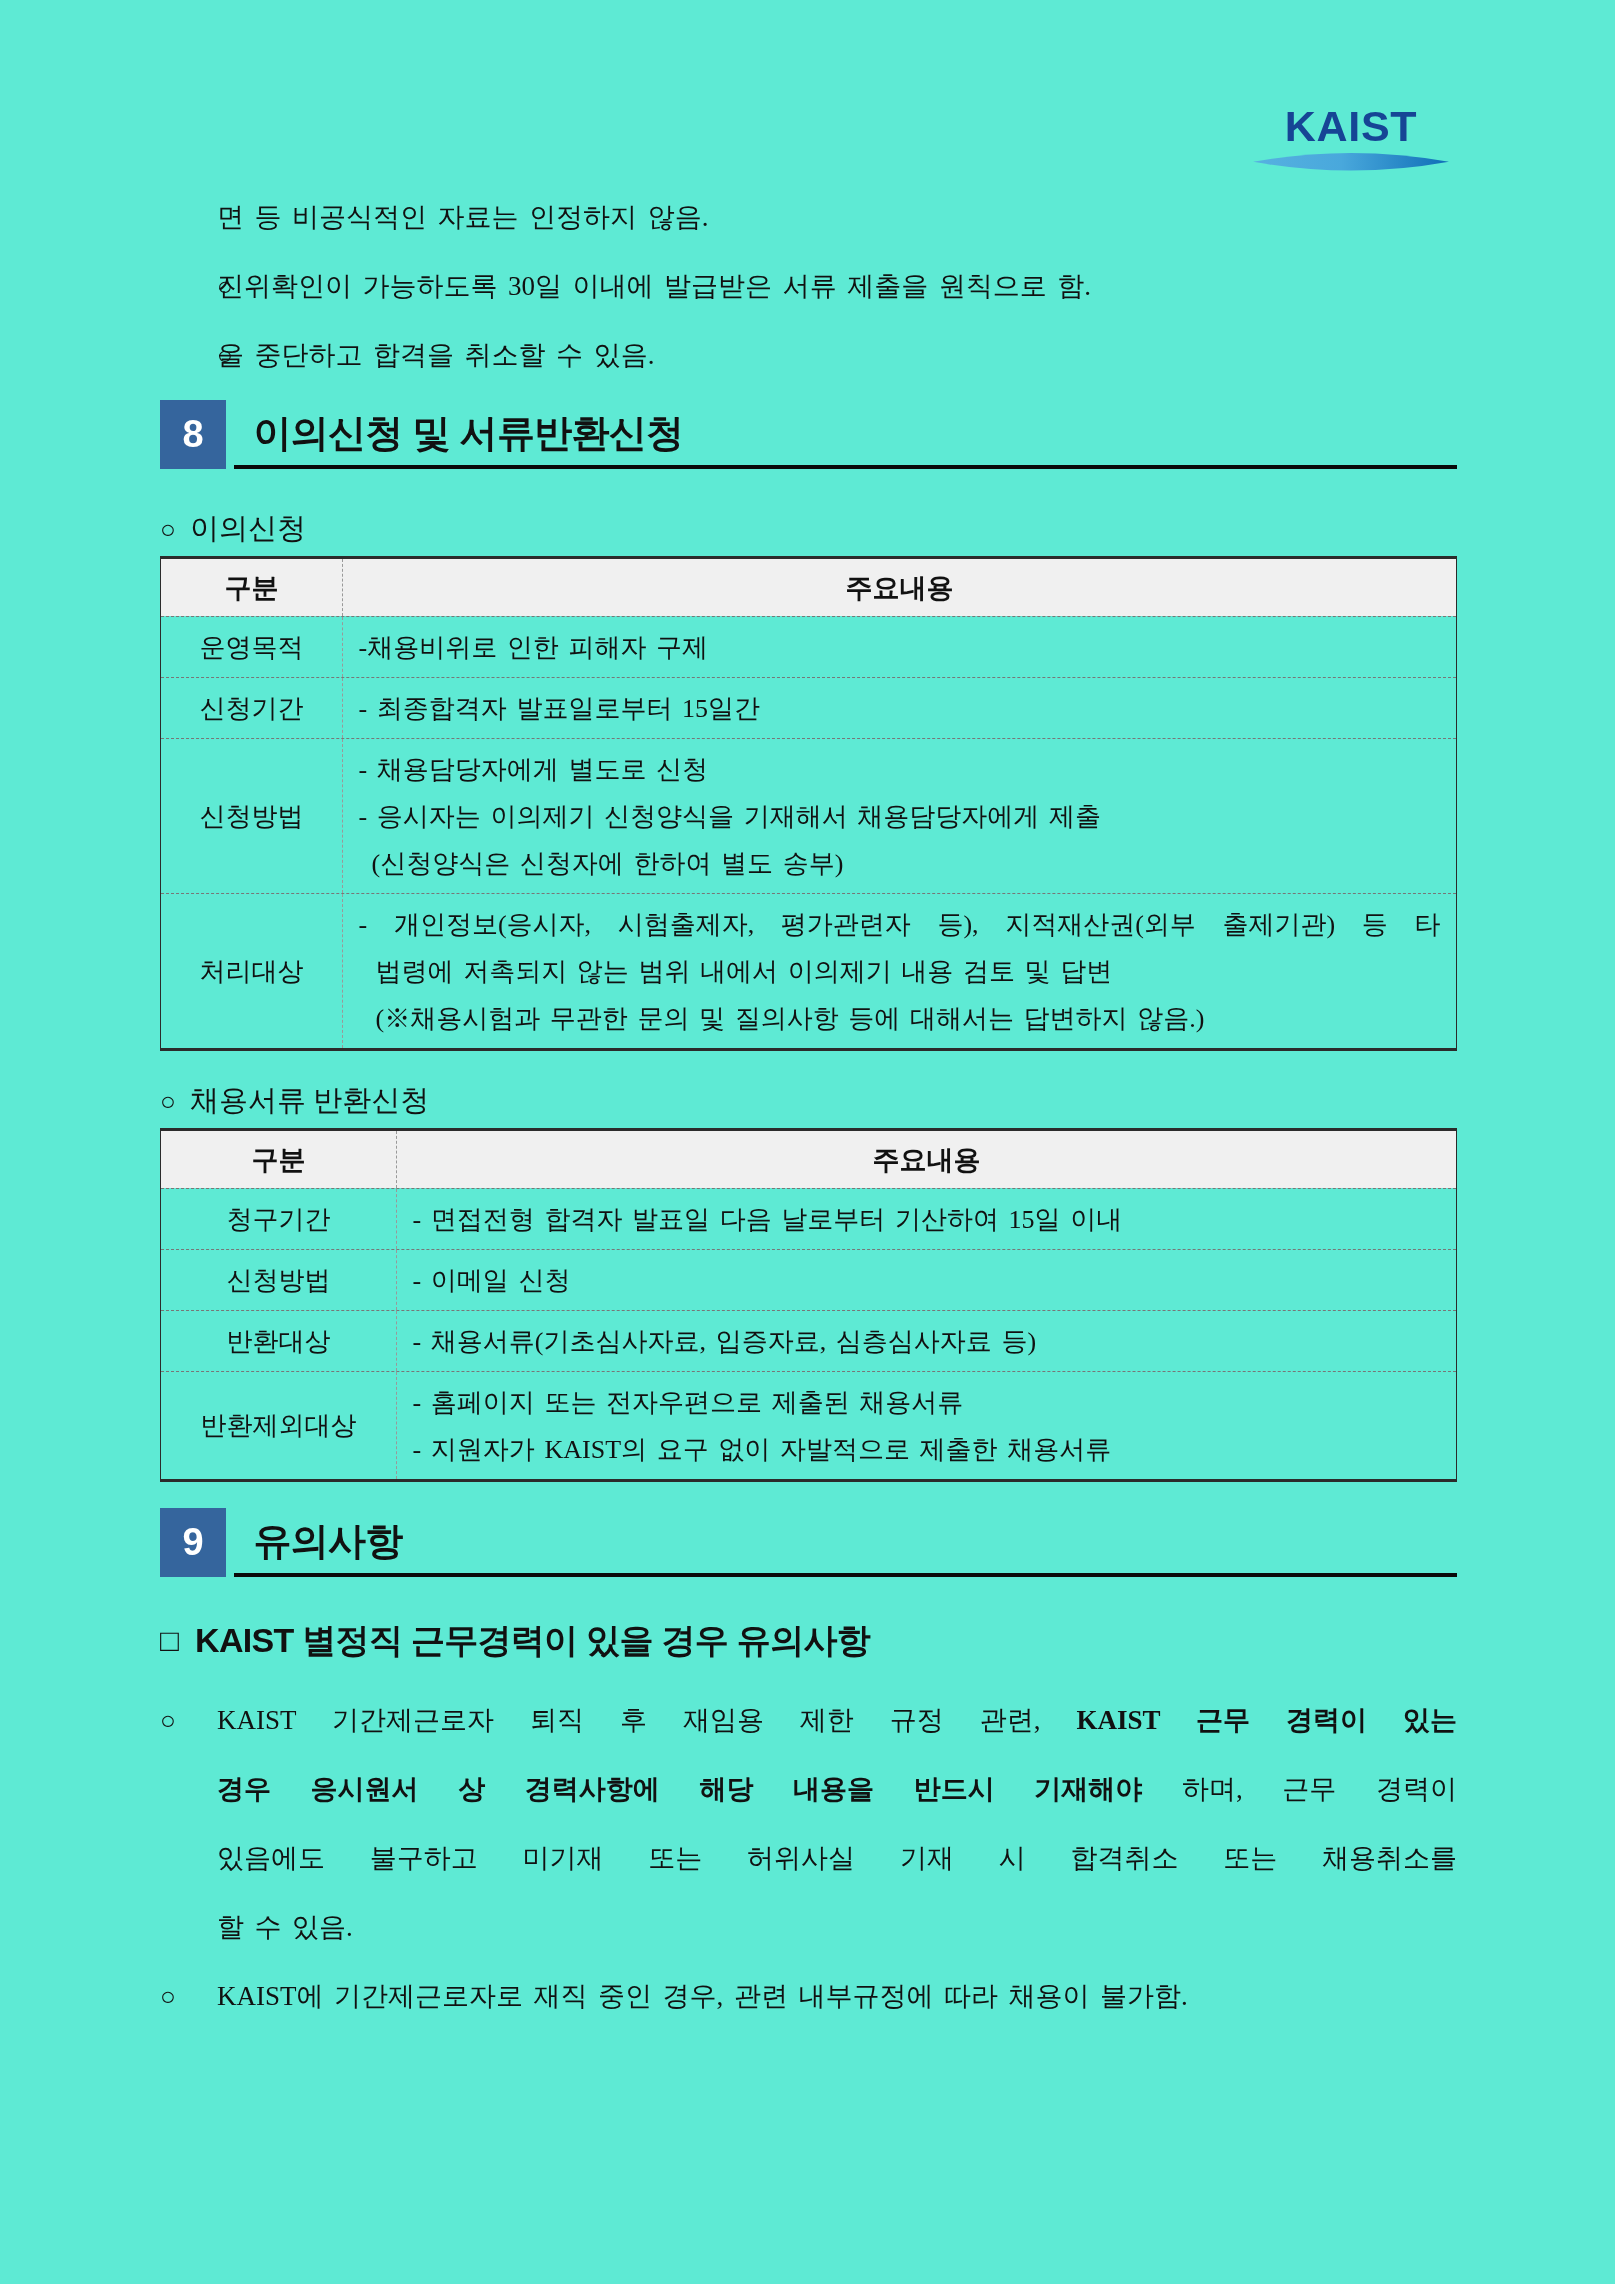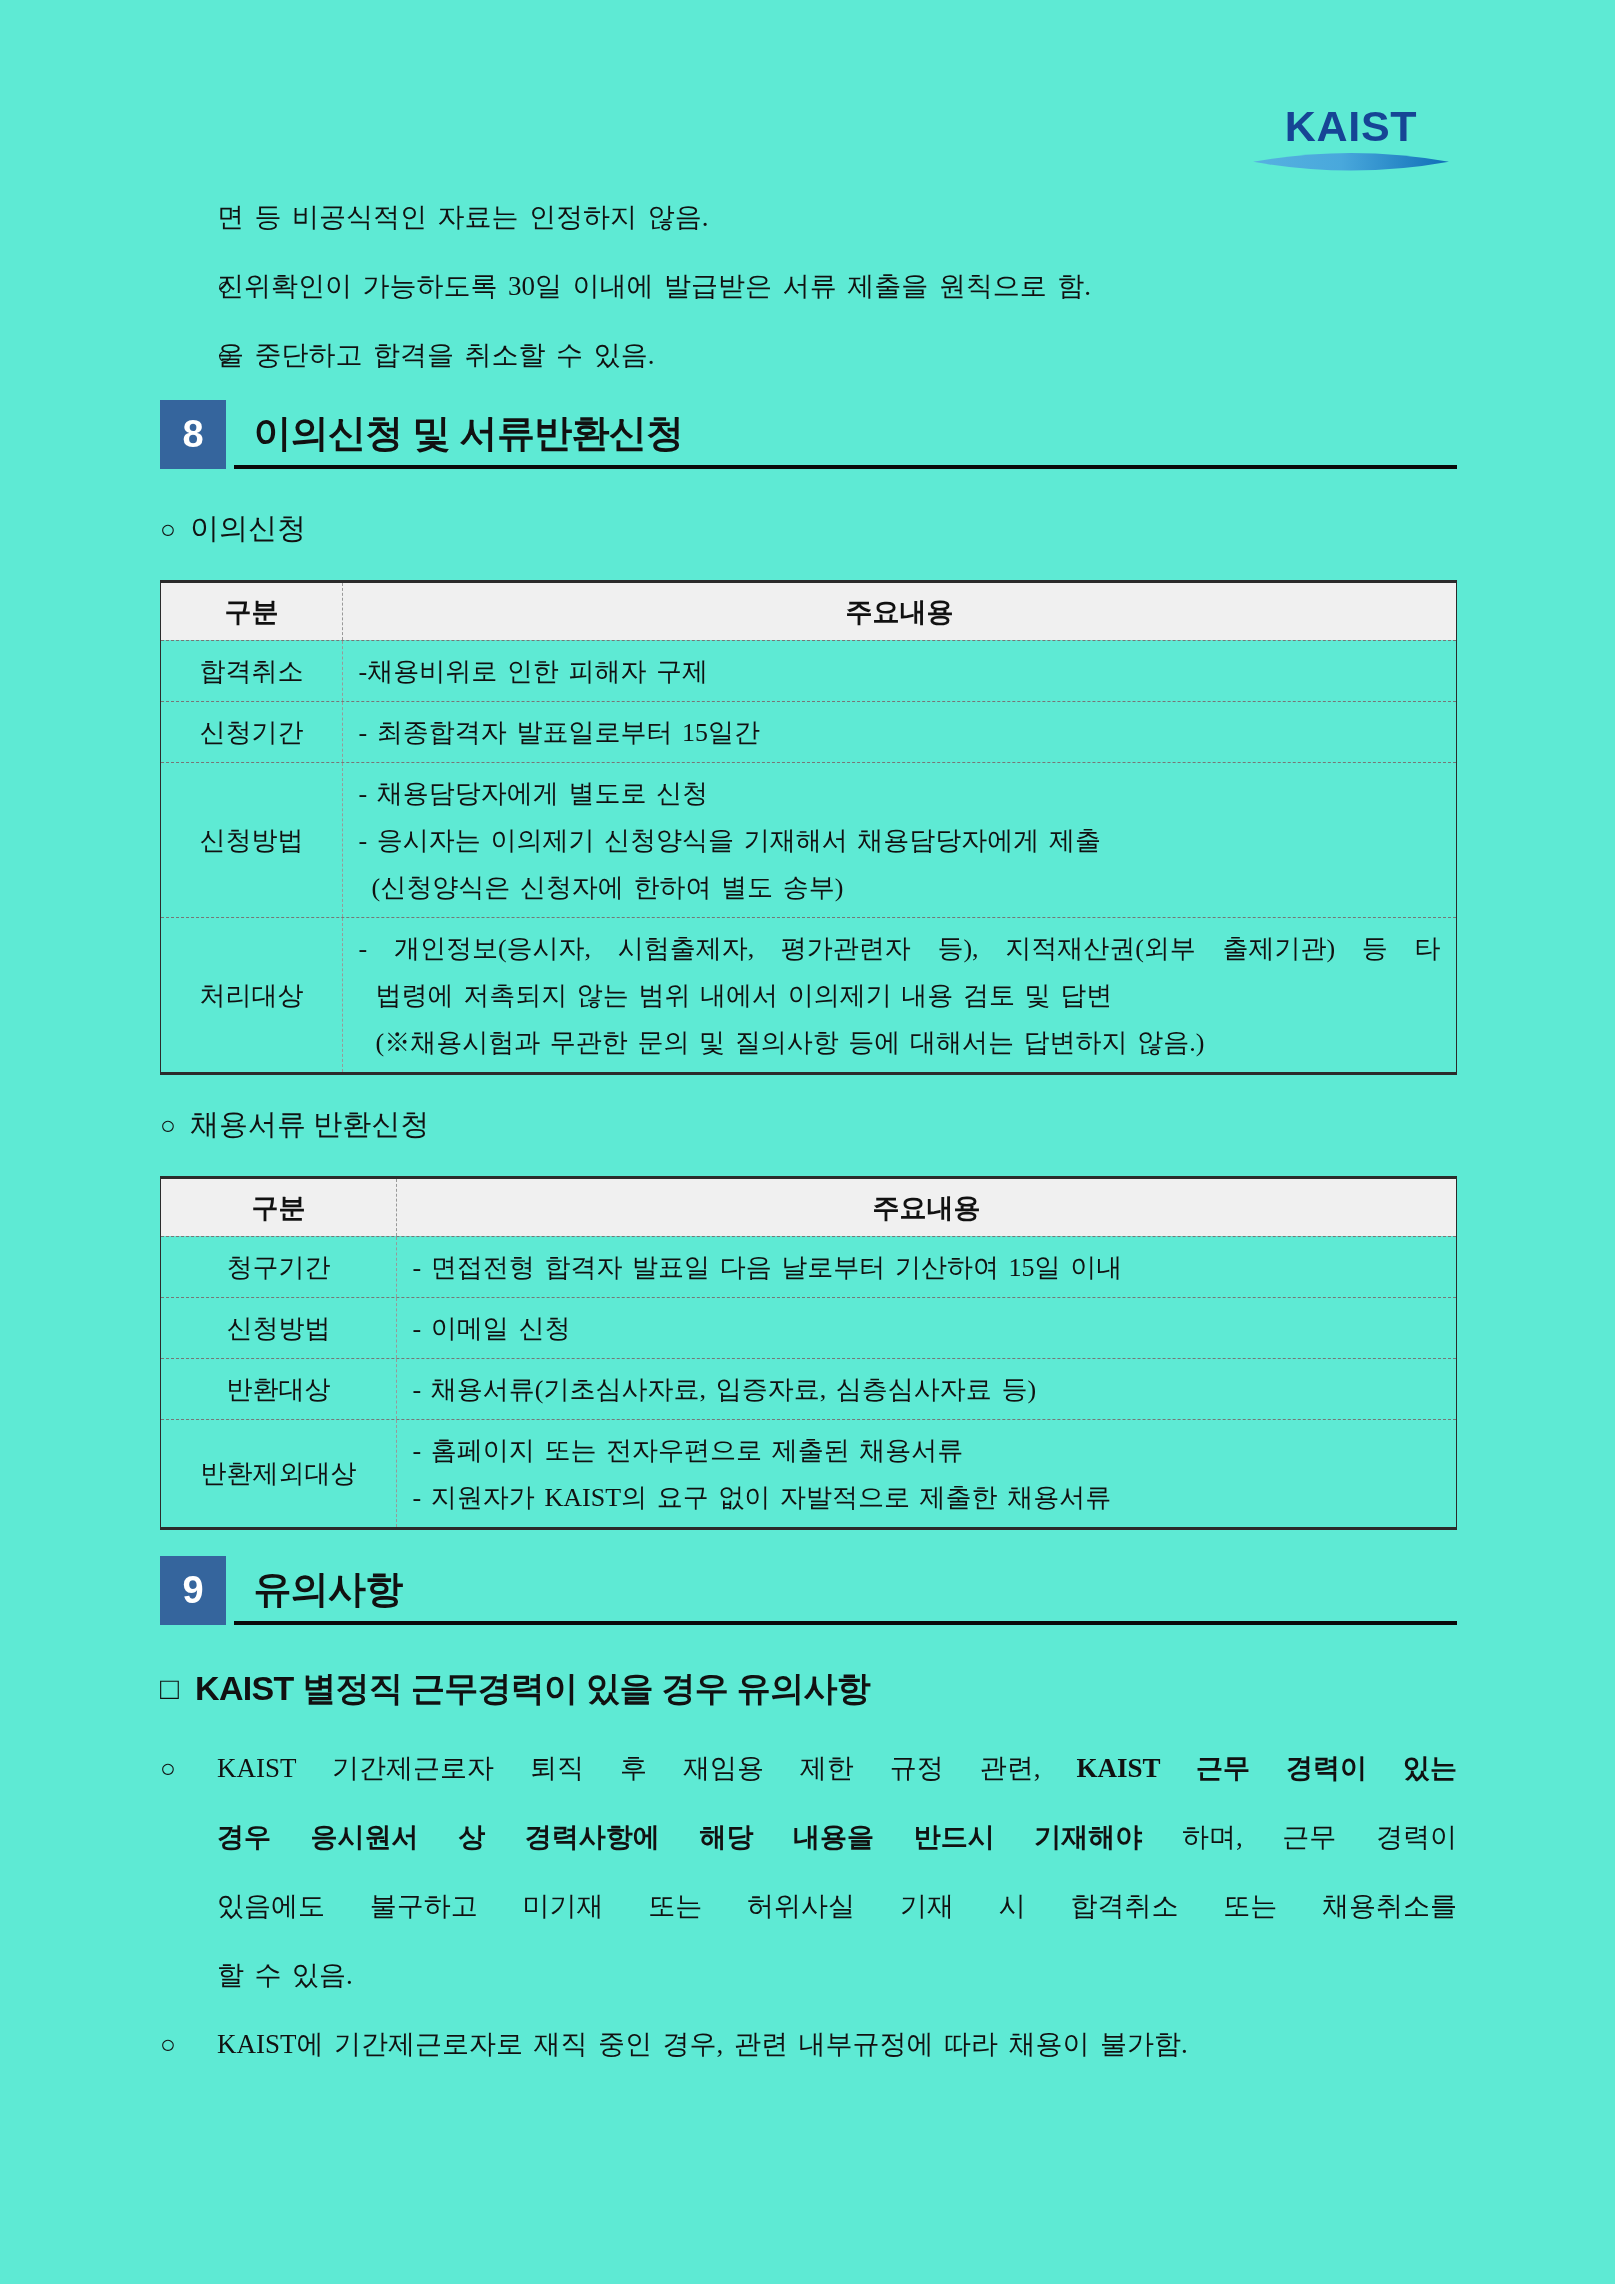--- a/index.html
+++ b/index.html
@@ -48,21 +48,21 @@
     font-weight:800; font-size:38px; letter-spacing:-0.7px;
     padding-left:19.6px; line-height:60px;
   }
 
   
   .sub { margin-top:40px; font-size:29px; line-height:39px; }
   .sub .marker { font-size:26px; margin-right:14.3px; }
 
   
   .tbl {
-    margin-top:31px;
+    margin-top:7px;
     border-top:3.9px solid #2b2b2b; border-bottom:3.9px solid #2b2b2b;
     border-left:1.3px solid #2b2b2b; border-right:1.3px solid #2b2b2b;
   }
   .trow { display:flex; border-top:1.3px dashed #777; }
   .trow:first-child { border-top:none; }
   .thead { background:#F0F0F0; }
   .thead .c1, .thead .c2 { font-weight:700; text-align:center; justify-content:center;
     display:flex; align-items:center; min-height:57px; font-size:27px; }
   .c1 {
     flex:0 0 181px; display:flex; align-items:center; justify-content:center;
@@ -129,21 +129,21 @@
     <div class="sub">
       <span class="marker">○</span><span>이의신청</span>
     </div>
 
     <div class="tbl t1">
       <div class="trow thead">
         <div class="c1">구분</div>
         <div class="c2">주요내용</div>
       </div>
       <div class="trow">
-        <div class="c1">합격취소</div>
+        <div class="c1">운영목적</div>
         <div class="c2">
             <div class="cline">-채용비위로 인한 피해자 구제</div>
           </div>
       </div>
       <div class="trow">
         <div class="c1">신청기간</div>
         <div class="c2">
             <div class="cline">- 최종합격자 발표일로부터 15일간</div>
           </div>
       </div>

